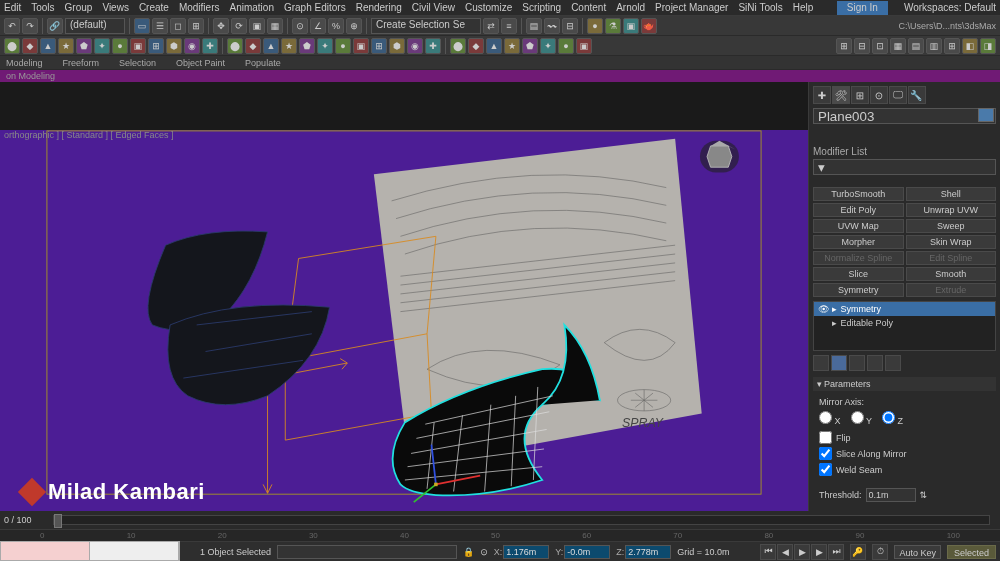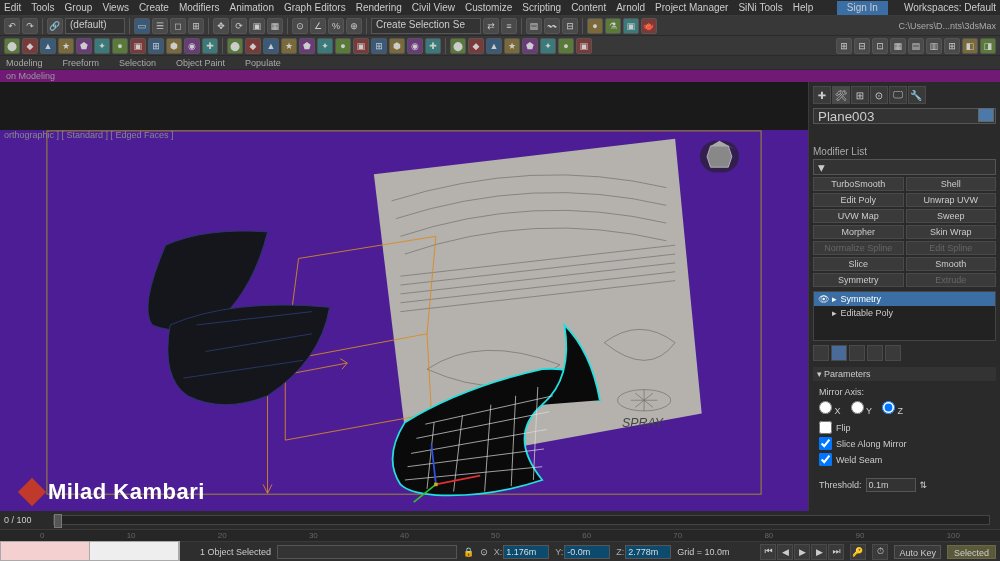--- a/index.html
+++ b/index.html
@@ -29,21 +29,21 @@
 
 
 .rightpanel { position: absolute; top: 82px; right: 0; width: 192px; bottom: 50px; background: #2a2a2a; border-left: 1px solid #3a3a3a; padding: 4px; overflow: hidden; }
 .cmd-tabs { display: flex; gap: 1px; margin-bottom: 4px; }
 .cmd-tab { width: 18px; height: 18px; background: #3a3a3a; border: 1px solid #4a4a4a; display: flex; align-items: center; justify-content: center; }
 .cmd-tab.active { background: #4a4a4a; }
 .name-field { width: 100%; height: 16px; background: #333; border: 1px solid #555; color: #ccc; padding: 0 4px; margin-bottom: 18px; }
 .colorswatch { width: 16px; height: 14px; background: #4a7aaa; border: 1px solid #666; position: absolute; right: 6px; top: 26px; }
 .section-label { font-size: 10px; color: #aaa; margin: 4px 0 2px; }
 .mod-dropdown { width: 100%; height: 16px; background: #333; border: 1px solid #555; color: #ccc; text-align: left; padding: 0 4px; }
-.mod-grid { display: grid; grid-template-columns: 1fr 1fr; gap: 2px; margin-top: 2px; }
+.mod-grid { display: grid; grid-template-columns: 1fr 1fr; gap: 2px; margin-top: 12px; }
 .mod-btn { height: 14px; background: #3a3a3a; border: 1px solid #4a4a4a; color: #ccc; font-size: 9px; }
 .mod-btn.dim { color: #666; }
 .stack { margin-top: 4px; background: #222; border: 1px solid #444; height: 50px; }
 .stack-row { height: 14px; display: flex; align-items: center; padding: 0 4px; font-size: 9px; gap: 4px; }
 .stack-row.sel { background: #3a6ea5; color: #fff; }
 .stack-icon { width: 10px; height: 10px; display: inline-block; }
 .stack-tools { display: flex; gap: 2px; margin-top: 4px; }
 .stack-tool { width: 16px; height: 16px; background: #3a3a3a; border: 1px solid #4a4a4a; }
 .stack-tool.on { background: #4a6a9a; }
 .rollout-hd { background: #333; height: 14px; font-size: 9px; padding: 0 4px; line-height: 14px; margin-top: 6px; }

